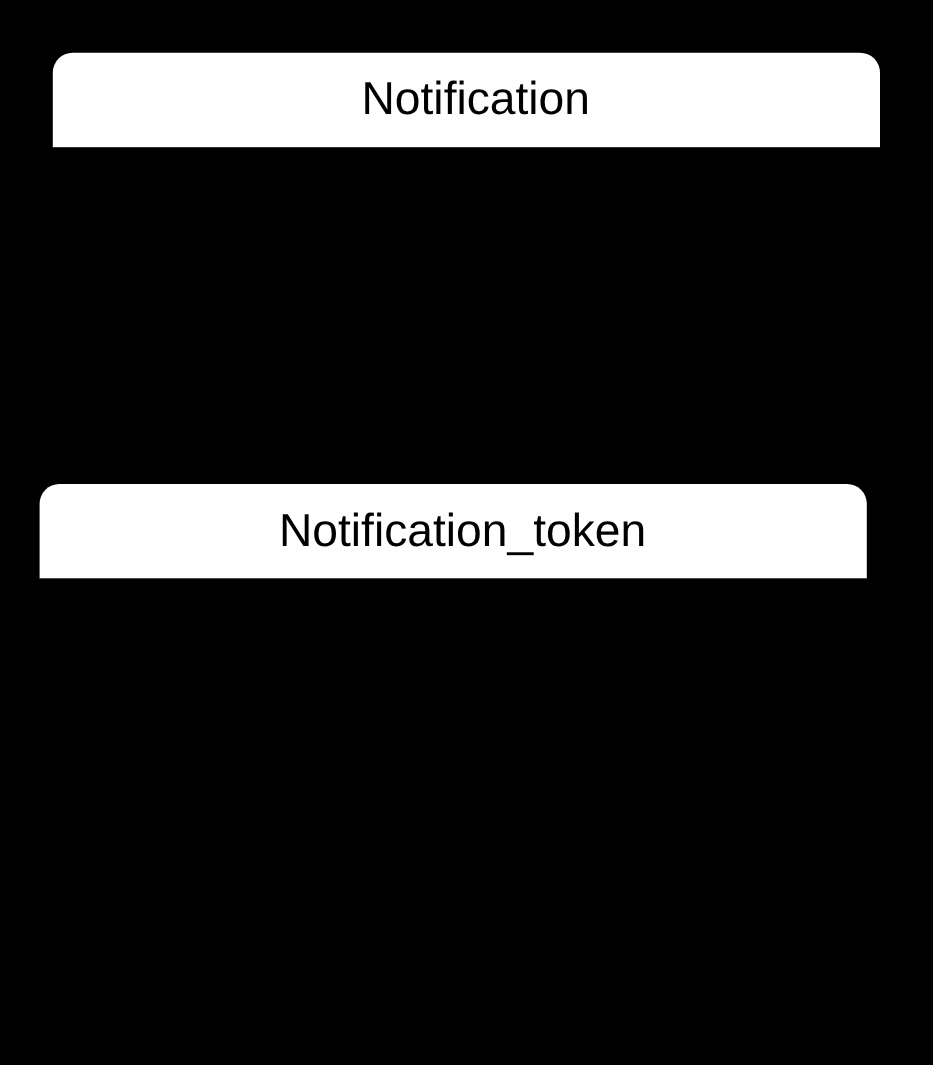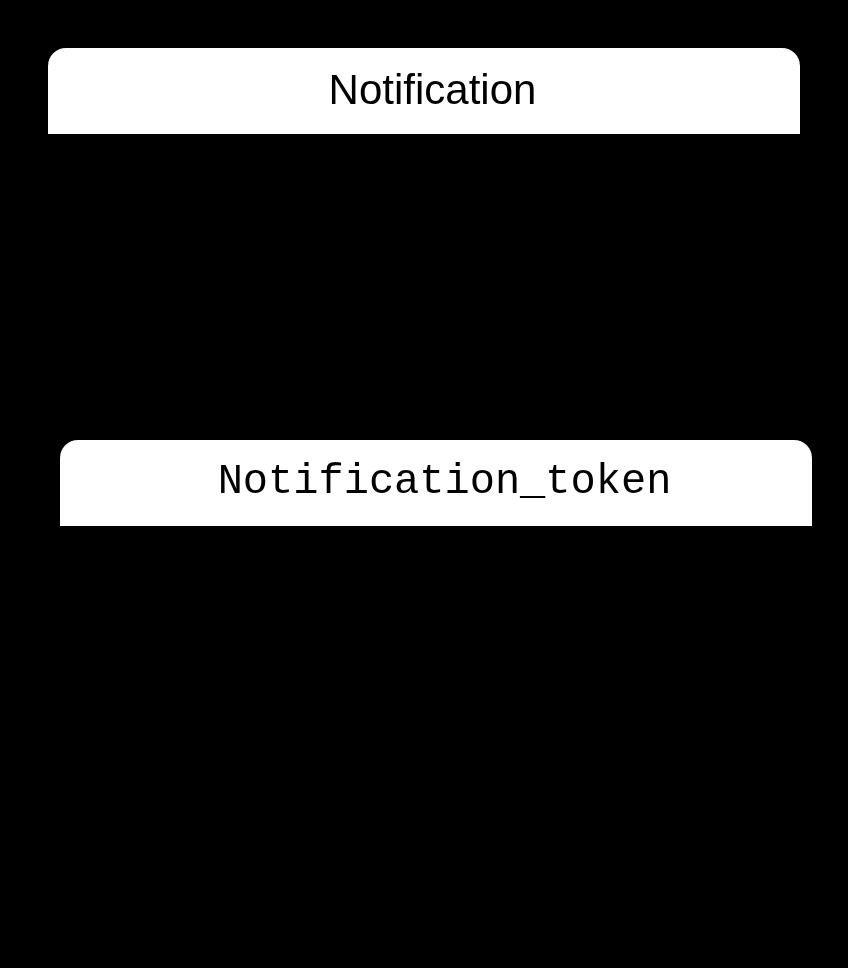--- a/index.html
+++ b/index.html
@@ -34,24 +34,23 @@
     }
     .box1 {
       left: 48px;
       top: 48px;
       width: 752px;
     }
     .box1 .entity-body {
       height: 290px;
     }
     .box2 {
-      left: 60px;
+      left: 36px;
       top: 440px;
       width: 752px;
-      font-family: Liberation Mono, monospace;
     }
     .box2 .entity-body {
       height: 400px;
     }
   </style>
 </head>
 <body>
 
 <div class="entity-box box1">
   <div class="entity-header">

